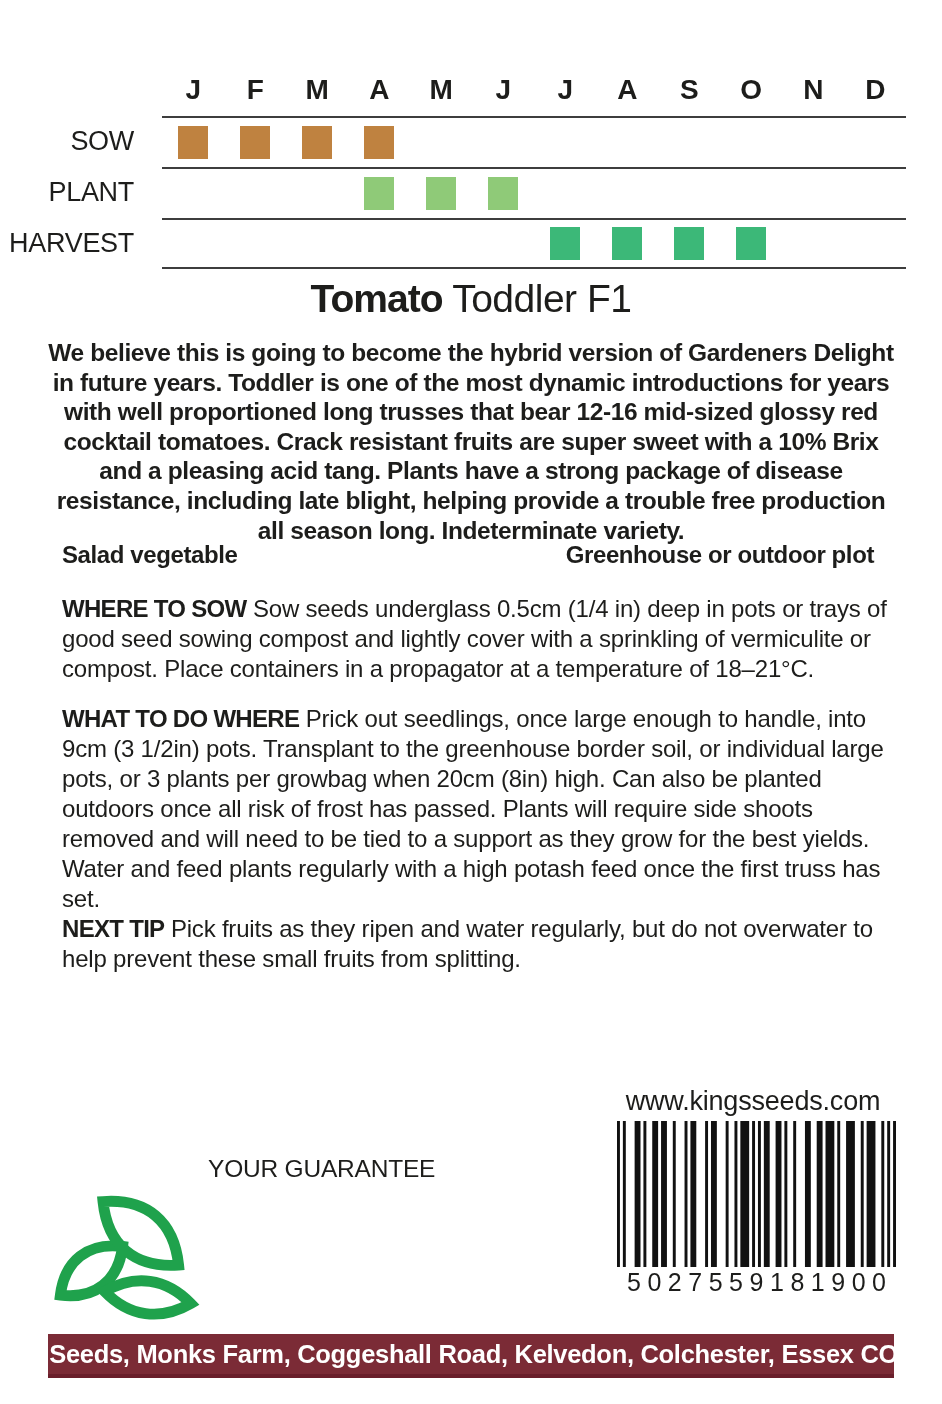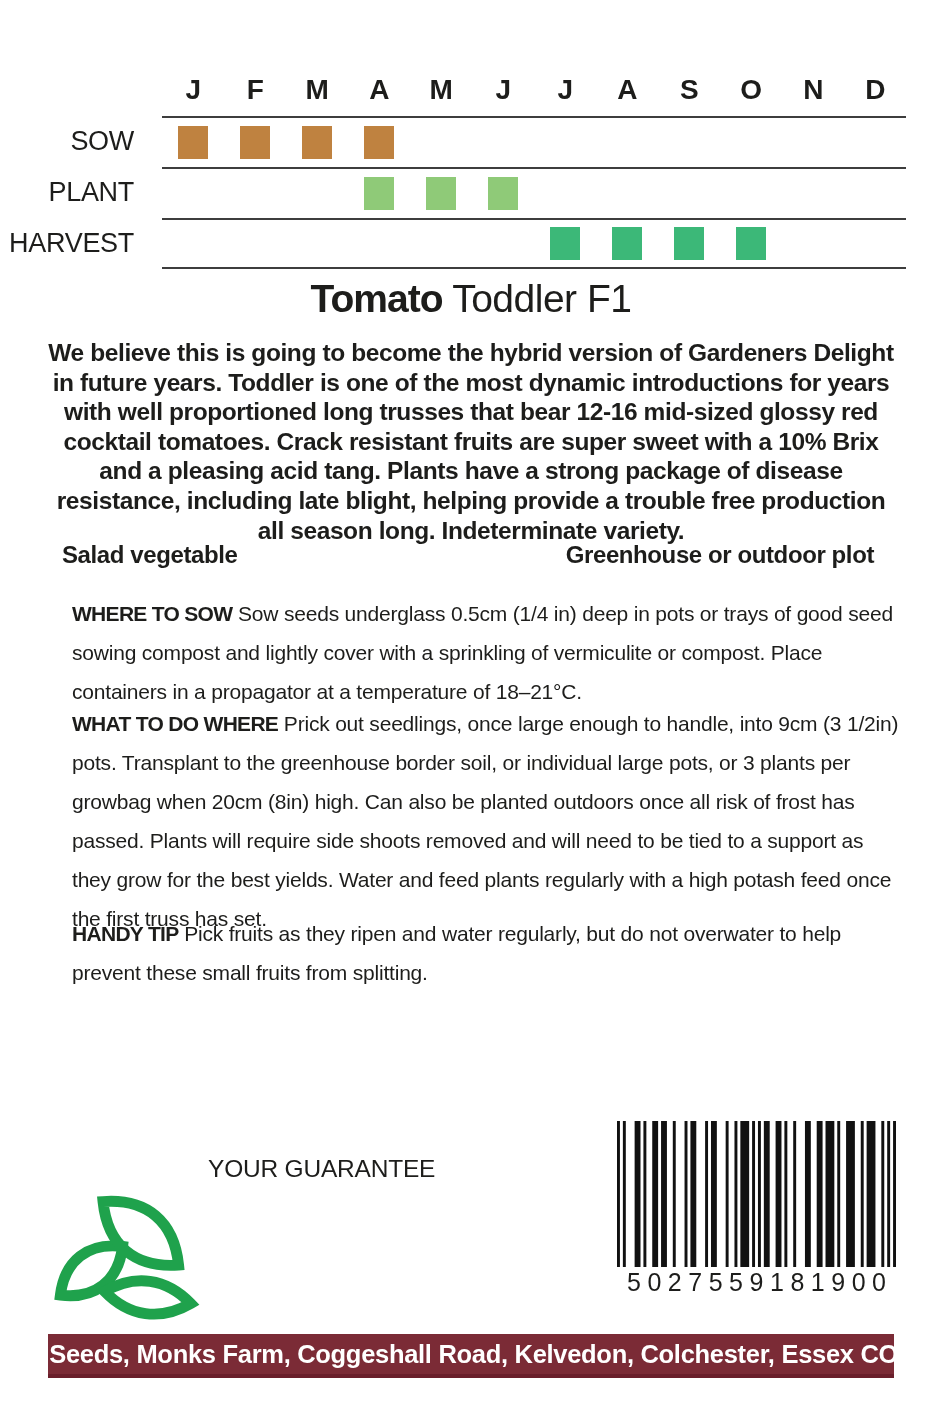--- a/index.html
+++ b/index.html
@@ -24,22 +24,22 @@
   .title .tb { font-weight:bold; letter-spacing:-1px; }
   .desc { position:absolute; top:338px; left:46px; width:850px; text-align:center;
           font-weight:bold; font-size:24.5px; line-height:29.6px; letter-spacing:-0.4px; }
 
   
   .categories { position:absolute; top:541px; left:62px; width:812px;
                 display:flex; justify-content:space-between;
                 font-weight:bold; font-size:24px; letter-spacing:-0.4px; }
 
   
-  .section { position:absolute; left:72px; width:834px; font-size:21px;
-             line-height:39px; letter-spacing:-0.2px; }
+  .section { position:absolute; left:62px; width:834px; font-size:24px;
+             line-height:30px; letter-spacing:-0.2px; }
   .sec-1 { top:594px; } .sec-2 { top:704px; } .sec-3 { top:914px; }
   .section .h { font-weight:bold; letter-spacing:-0.7px; }
 
   
   .standards { position:absolute; top:1066px; left:50px; width:560px;
                font-size:27px; line-height:35px; letter-spacing:-0.2px; }
   .website { position:absolute; top:1086px; left:610px; width:286px;
              text-align:center; font-size:27px; letter-spacing:-0.2px; }
   .barcode { position:absolute; top:1121px; left:617px; width:279px; }
   .barcode svg { display:block; }
@@ -154,25 +154,26 @@
 
   <p class="section sec-1">
     <span class="h">WHERE TO SOW</span>
     <span>Sow seeds underglass 0.5cm (1/4 in) deep in pots or trays of good seed sowing compost and lightly cover with a sprinkling of vermiculite or compost. Place containers in a propagator at a temperature of 18–21°C.</span>
   </p>
   <p class="section sec-2">
     <span class="h">WHAT TO DO WHERE</span>
     <span>Prick out seedlings, once large enough to handle, into 9cm (3 1/2in) pots. Transplant to the greenhouse border soil, or individual large pots, or 3 plants per growbag when 20cm (8in) high.  Can also be planted outdoors once all risk of frost has passed. Plants will require side shoots removed and will need to be tied to a support as they grow for the best yields. Water and feed plants regularly with a high potash feed once the first truss has set.</span>
   </p>
   <p class="section sec-3">
-    <span class="h">HANDY TIP</span>
+    <span class="h">NEXT TIP</span>
     <span>Pick fruits as they ripen and water regularly, but do not overwater to help prevent these small fruits from splitting.</span>
   </p>
 
 
+  <div class="website">www.kingsseeds.com</div>
 
   <div class="barcode">
     <svg width="279" height="146" viewBox="0 0 95 50" preserveAspectRatio="none">
         <rect x="0" y="0" width="1" height="50"></rect>
         <rect x="2" y="0" width="1" height="50"></rect>
         <rect x="6" y="0" width="2" height="50"></rect>
         <rect x="9" y="0" width="1" height="50"></rect>
         <rect x="12" y="0" width="2" height="50"></rect>
         <rect x="15" y="0" width="2" height="50"></rect>
         <rect x="19" y="0" width="1" height="50"></rect>

